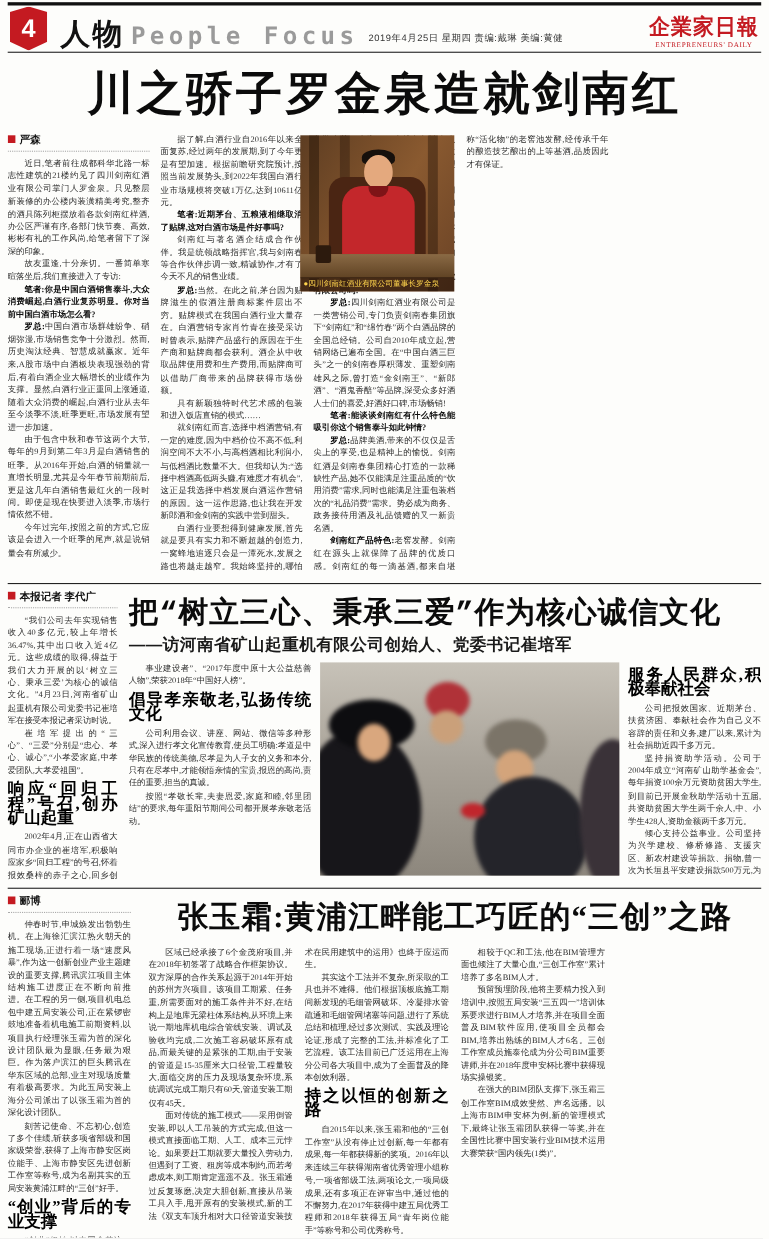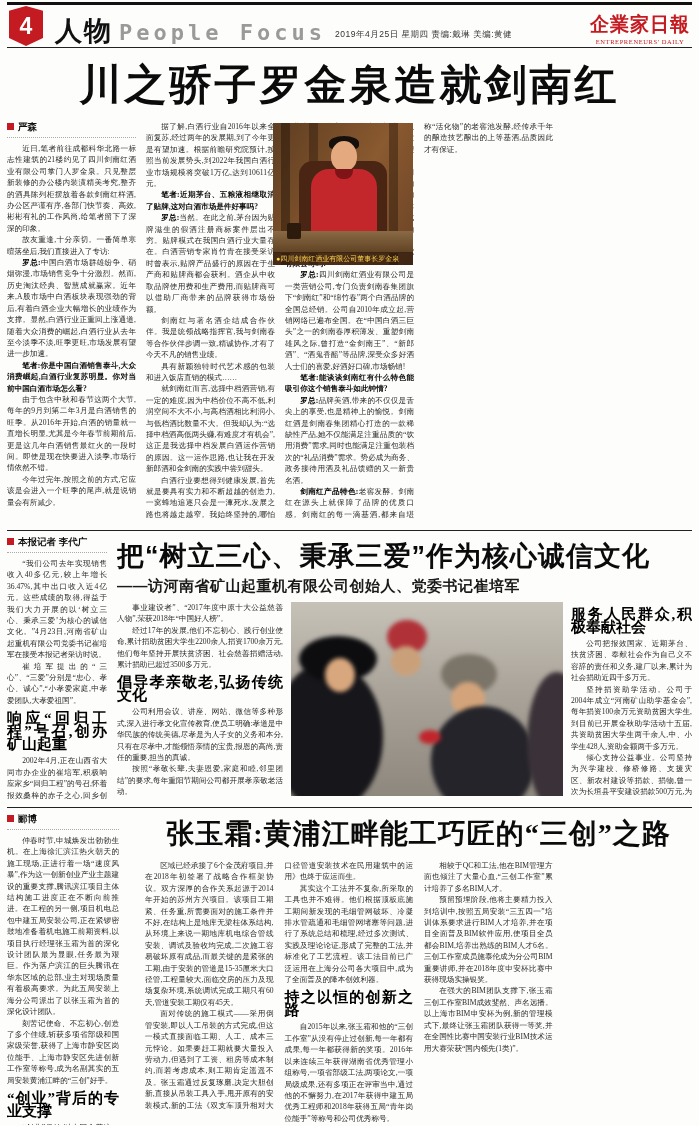--- a/index.html
+++ b/index.html
@@ -67,41 +67,41 @@
   .photo1 .penholder { position:absolute; left:14px; bottom:26px; width:14px; height:16px;
     background:#2c1a0d; border-radius:2px; }
   .photo1-caption { position:absolute; left:0; bottom:0; width:100%; padding:2px 3px;
     font-size:7px; line-height:9px; color:#ffd44d; background:rgba(35,18,8,.6);
     font-family:"Liberation Sans",sans-serif; }
   
   .article2 { display:grid; grid-template-columns:100px 1fr; column-gap:10px; height:266px; overflow:hidden; }
   .a2-side { overflow:hidden; }
   .a2-main { overflow:hidden; }
   .a2-headline { font-size:27px; font-weight:bold; color:#0b0b0b; letter-spacing:1px;
-    margin:2px 0 3px; font-family:Liberation Sans, sans-serif; white-space:nowrap; }
+    margin:2px 0 3px; font-family:Liberation Mono, monospace; white-space:nowrap; }
   .a2-subtitle { font-size:15px; font-weight:bold; font-family:"Liberation Sans",sans-serif;
     color:#1a1a1a; margin-bottom:6px; letter-spacing:.5px; }
   .a2-row { display:flex; gap:8px; height:196px; overflow:hidden; }
   .a2-col2 { width:166px; flex:none; overflow:hidden; }
   .a2-col3 { flex:1; overflow:hidden; }
   .photo2 { position:relative; width:272px; flex:none; height:194px; overflow:hidden;
     background:linear-gradient(180deg,#c7c2b8 0%,#aaa49a 45%,#8d877d 100%); }
   .photo2 .blob { position:absolute; border-radius:50%; filter:blur(2px); }
   .b-coat1 { left:-18px; top:60px; width:110px; height:150px; background:#17161a; border-radius:40% 40% 0 0; }
   .b-fur1  { left:8px; top:34px; width:78px; height:46px; background:#0d0d10; }
   .b-face1 { left:34px; top:56px; width:30px; height:34px; background:#d9a77e; }
   .b-hat-red { left:96px; top:18px; width:40px; height:34px; background:#b03238; }
   .b-face2 { left:100px; top:44px; width:30px; height:30px; background:#caa07a; }
   .b-furgray { left:150px; top:52px; width:56px; height:40px; background:#7b7468; }
   .b-face3 { left:160px; top:80px; width:34px; height:34px; background:#d3a47b; }
   .b-coat2 { left:140px; top:104px; width:104px; height:110px; background:#24242a; border-radius:36% 36% 0 0; }
   .b-envelope { left:128px; top:128px; width:22px; height:14px; background:#c0262c; border-radius:2px; filter:none; }
   .b-coat3 { left:236px; top:70px; width:60px; height:140px; background:#3a3238; border-radius:40% 40% 0 0; }
   
-  .article3 { display:grid; grid-template-columns:112px 1fr; column-gap:26px; height:312px; overflow:hidden; }
+  .article3 { display:grid; grid-template-columns:112px 1fr; column-gap:16px; height:312px; overflow:hidden; }
   .a3-side { overflow:hidden; }
   .a3-headline { text-align:center; font-size:28px; font-weight:bold; color:#0b0b0b;
     letter-spacing:1px; margin:2px 0 7px; font-family:"Liberation Serif",serif; white-space:nowrap; }
   .a3-cols { height:266px; overflow:hidden; column-count:4; column-gap:11px; column-fill:auto; }
 </style>
 </head>
 <body>
 
 <div class="page">
   <div class="top-bar"></div>
@@ -116,28 +116,28 @@
     </div>
   </header>
 
   <section>
     <h1 class="a1-headline">川之骄子罗金泉造就剑南红</h1>
     <div class="a1-body">
       <div class="byline"><span class="redsq"></span><span>严森</span></div>
       <div>
           <p class="para">近日,笔者前往成都科华北路一标志性建筑的21楼约见了四川剑南红酒业有限公司掌门人罗金泉。只见整层新装修的办公楼内装潢精美考究,整齐的酒具陈列柜摆放着各款剑南红样酒,办公区严谨有序,各部门快节奏、高效,彬彬有礼的工作风尚,给笔者留下了深深的印象。</p>
           <p class="para">故友重逢,十分亲切。一番简单寒暄落坐后,我们直接进入了专访:</p>
+          <p class="para q"><b>笔者:</b>你是中国白酒销售泰斗,大众消费崛起,白酒行业复苏明显。你对当前中国白酒市场怎么看?</p>
           <p class="para"><b>罗总:</b>中国白酒市场群雄纷争、硝烟弥漫,市场销售竞争十分激烈。然而,历史淘汰经典、智慧成就赢家。近年来,A股市场中白酒板块表现强劲的背后,有着白酒企业大幅增长的业绩作为支撑。显然,白酒行业正重回上涨通道,随着大众消费的崛起,白酒行业从去年至今淡季不淡,旺季更旺,市场发展有望进一步加速。</p>
-          <p class="para q"><b>笔者:</b>你是中国白酒销售泰斗,大众消费崛起,白酒行业复苏明显。你对当前中国白酒市场怎么看?</p>
           <p class="para">由于包含中秋和春节这两个大节,每年的9月到第二年3月是白酒销售的旺季。从2016年开始,白酒的销量就一直增长明显,尤其是今年春节前期前后,更是这几年白酒销售最红火的一段时间。即使是现在快要进入淡季,市场行情依然不错。</p>
           <p class="para">今年过完年,按照之前的方式,它应该是会进入一个旺季的尾声,就是说销量会有所减少。</p>
           <p class="para">据了解,白酒行业自2016年以来全面复苏,经过两年的发展期,到了今年更是有望加速。根据前瞻研究院预计,按照当前发展势头,到2022年我国白酒行业市场规模将突破1万亿,达到10611亿元。</p>
           <p class="para q"><b>笔者:</b>近期茅台、五粮液相继取消了贴牌,这对白酒市场是件好事吗?</p>
+          <p class="para">剑南红与著名酒企结成合作伙伴。我是统领战略指挥官,我与剑南春等合作伙伴步调一致,精诚协作,才有了今天不凡的销售业绩。</p>
           <p class="para"><b>罗总:</b>当然。在此之前,茅台因为贴牌滋生的假酒注册商标案件层出不穷。贴牌模式在我国白酒行业大量存在。白酒营销专家肖竹青在接受采访时曾表示,贴牌产品盛行的原因在于生产商和贴牌商都会获利。酒企从中收取品牌使用费和生产费用,而贴牌商可以借助厂商带来的品牌获得市场份额。</p>
-          <p class="para">剑南红与著名酒企结成合作伙伴。我是统领战略指挥官,我与剑南春等合作伙伴步调一致,精诚协作,才有了今天不凡的销售业绩。</p>
           <p class="para">具有新颖独特时代艺术感的包装和进入饭店直销的模式……</p>
           <p class="para">就剑南红而言,选择中档酒营销,有一定的难度,因为中档价位不高不低,利润空间不大不小,与高档酒相比利润小,与低档酒比数量不大。但我却认为:“选择中档酒高低两头赚,有难度才有机会”,这正是我选择中档发展白酒运作营销的原因。这一运作思路,也让我在开发新郎酒和金剑南的实践中尝到甜头。</p>
           <p class="para">白酒行业要想得到健康发展,首先就是要具有实力和不断超越的创造力,一窝蜂地追逐只会是一潭死水,发展之路也将越走越窄。我始终坚持的,哪怕包装上的一个字、一个线条都请名人书法题制,强化版面字体权威的保护意识,提升品牌酒的含金量,发展起来也理直气壮。</p>
           <p class="para">我几十年为著名品牌冲锋陷阵,用品牌作为“敲门砖”,结识了全国无数的白酒营销才子,这是十几年销售积累的无形财富。公司目前还处于原始资本积累后期,待天时、地利、人和机会成熟后,一定会建立生产基地,力推自己的品牌。</p>
           <p class="para q"><b>笔者:</b>能介绍一下四川剑南红酒业有限公司吗?</p>
           <p class="para"><b>罗总:</b>四川剑南红酒业有限公司是一类营销公司,专门负责剑南春集团旗下“剑南红”和“绵竹春”两个白酒品牌的全国总经销。公司自2010年成立起,营销网络已遍布全国。在“中国白酒三巨头”之一的剑南春厚积薄发、重塑剑南雄风之际,曾打造“金剑南王”、“新郎酒”、“酒鬼香醅”等品牌,深受众多好酒人士们的喜爱,好酒好口碑,市场畅销!</p>
           <p class="para q"><b>笔者:</b>能谈谈剑南红有什么特色能吸引你这个销售泰斗如此钟情?</p>
           <p class="para"><b>罗总:</b>品牌美酒,带来的不仅仅是舌尖上的享受,也是精神上的愉悦。剑南红酒是剑南春集团精心打造的一款稀缺性产品,她不仅能满足注重品质的“饮用消费”需求,同时也能满足注重包装档次的“礼品消费”需求。势必成为商务、政务接待用酒及礼品馈赠的又一新贵名酒。</p>
           <p class="para"><b>剑南红产品特色:</b>老窖发酵。剑南红在源头上就保障了品牌的优质口感。剑南红的每一滴基酒,都来自堪称“活化物”的老窖池发酵,经传承千年的酿造技艺酿出的上等基酒,品质因此才有保证。</p>
         </div>
@@ -166,21 +166,20 @@
           <p class="para subhead">响应“回归工程”号召,创办矿山起重</p>
           <p class="para">2002年4月,正在山西省大同市办企业的崔培军,积极响应家乡“回归工程”的号召,怀着报效桑梓的赤子之心,回乡创办了矿山起重机有限公司。</p>
         </div>
     </aside>
     <div class="a2-main">
       <h2 class="a2-headline">把“树立三心、秉承三爱”作为核心诚信文化</h2>
       <div class="a2-subtitle">——访河南省矿山起重机有限公司创始人、党委书记崔培军</div>
       <div class="a2-row">
         <div class="a2-col2">
             <p class="para">事业建设者”、“2017年度中原十大公益慈善人物”,荣获2018年“中国好人榜”。</p>
-            <p class="para">经过17年的发展,他们不忘初心、践行创业使命,累计捐助贫困大学生2200余人,捐资1700余万元,他们每年坚持开展扶贫济困、社会慈善捐赠活动,累计捐助已超过3500多万元。</p>
             <p class="para subhead">倡导孝亲敬老,弘扬传统文化</p>
             <p class="para">公司利用会议、讲座、网站、微信等多种形式,深入进行孝文化宣传教育,使员工明确:孝道是中华民族的传统美德,尽孝是为人子女的义务和本分,只有在尽孝中,才能领悟亲情的宝贵,报恩的高尚,责任的重要,担当的真诚。</p>
             <p class="para">按照“孝敬长辈,夫妻恩爱,家庭和睦,邻里团结”的要求,每年重阳节期间公司都开展孝亲敬老活动。</p>
           </div>
         <div class="photo2">
           <div class="blob b-coat1"></div>
           <div class="blob b-fur1"></div>
           <div class="blob b-face1"></div>
           <div class="blob b-hat-red"></div>
           <div class="blob b-face2"></div>

